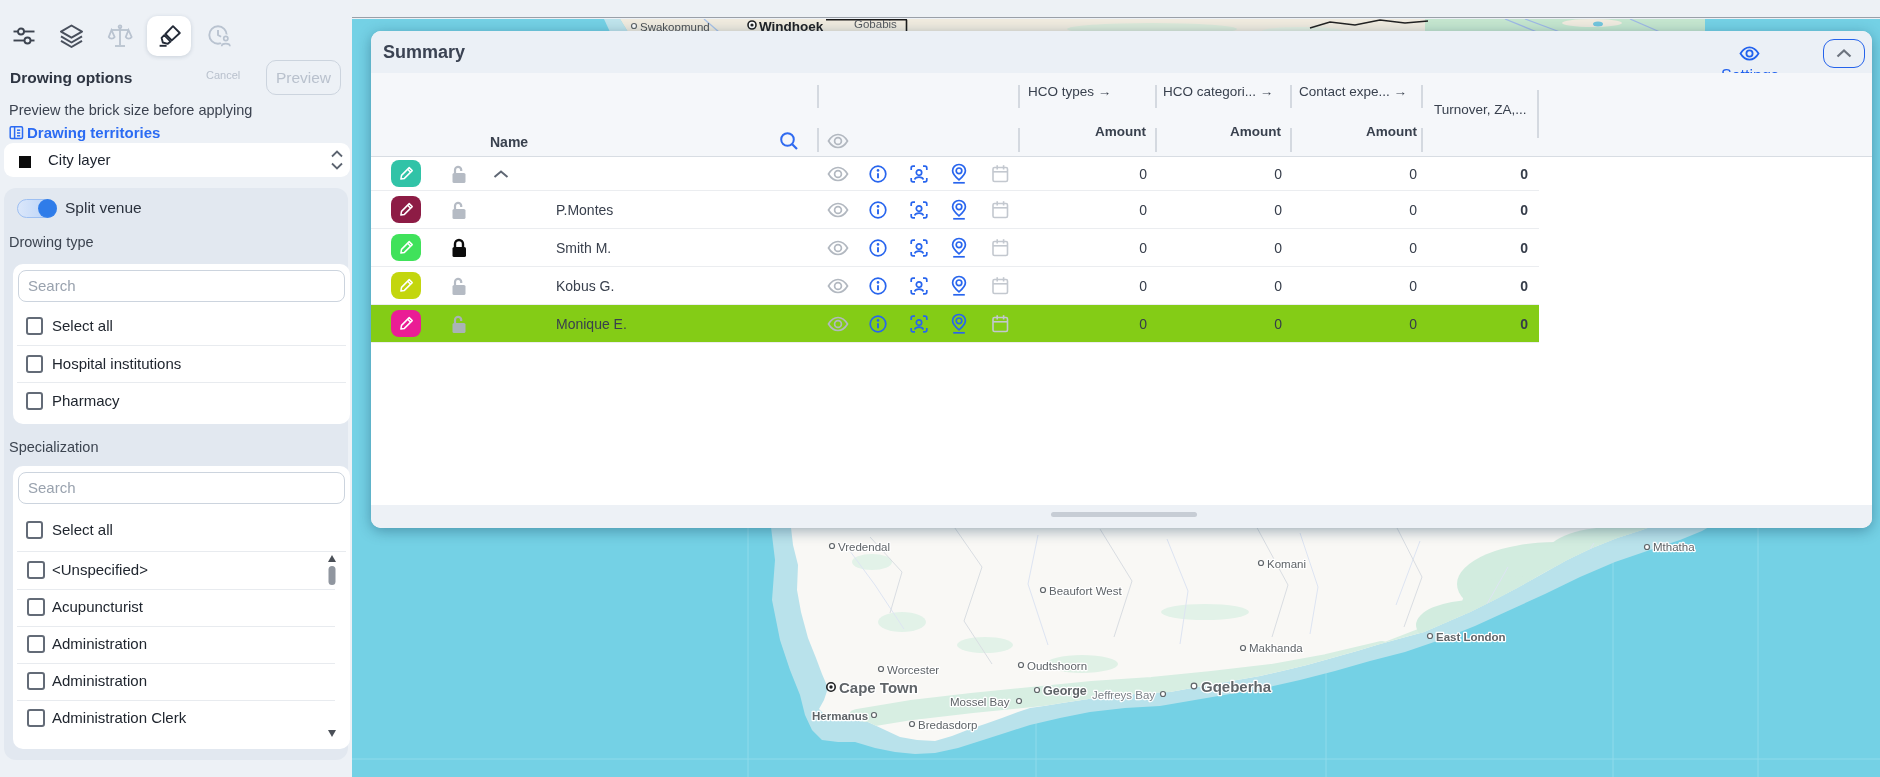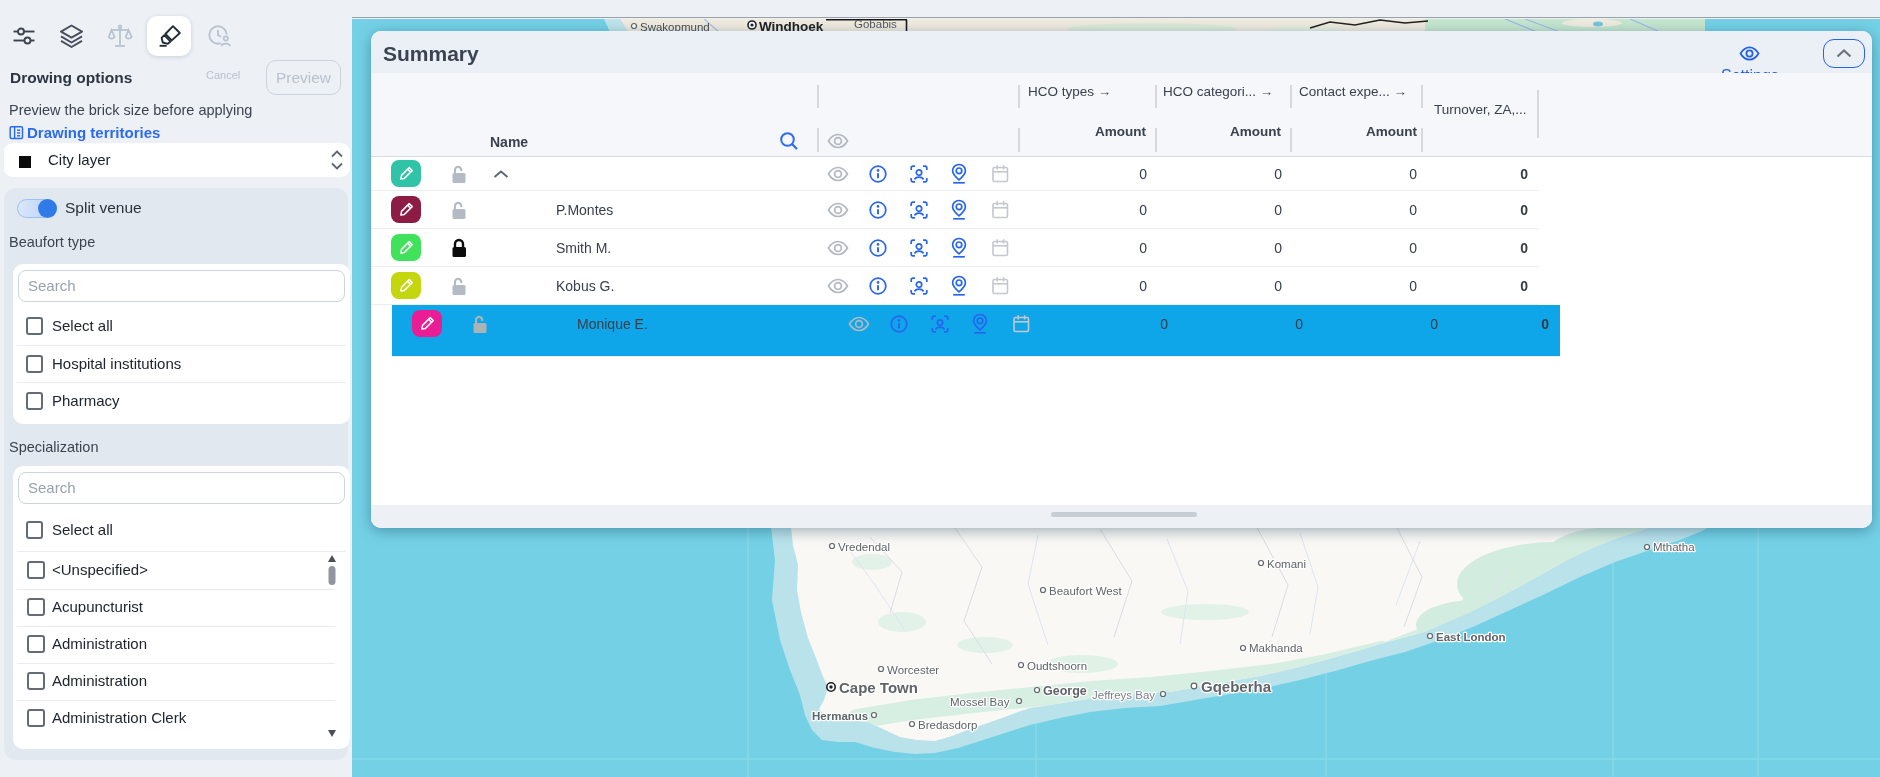--- a/index.html
+++ b/index.html
@@ -31,21 +31,21 @@
   .cblab { position:absolute; left:39px; top:8.5px; font-size:15px; color:#20262f; }
   .sep { position:absolute; left:4px; right:4px; height:1px; background:#e8ebef; }
 
   
   #topbar { left:352px; top:0; width:1528px; height:18px; background:#edf1f5; border-bottom:1px solid #9aa0a8; z-index:1; }
   #mapsvg { left:352px; top:19px; z-index:0; }
 
   
   #panel { left:371px; top:31px; width:1501px; height:497px; background:#fff; border-radius:10px; box-shadow:0 3px 14px rgba(10,50,80,.38); z-index:10; }
   #ptitle { position:absolute; left:0; top:0; width:100%; height:42px; background:#ebf0f6; border-radius:10px 10px 0 0; }
-  #ptitle .t { position:absolute; left:12px; top:11px; font-size:21px; font-weight:700; color:#3b4353; }
+  #ptitle .t { position:absolute; left:12px; top:11px; font-size:18px; font-weight:700; color:#3b4353; }
   #settings { position:absolute; left:1350px; top:15px; color:#2161ee; font-size:16px; display:flex; align-items:center; gap:6px;flex-direction:column; }
   #collapse { position:absolute; left:1452px; top:8px; width:42px; height:29px; border:1.6px solid #2563eb; border-radius:11px; display:flex; align-items:center; justify-content:center; }
   #phead { position:absolute; left:0; top:42px; width:100%; height:84px; background:#f5f7fa; border-bottom:1px solid #d8dde3; }
   .vd { position:absolute; width:2px; background:#d4d9e0; }
   .gh { position:absolute; top:11px; font-size:13.5px; color:#39414e; white-space:nowrap; }
   .amt { position:absolute; top:51px; font-size:13.5px; font-weight:700; color:#39414e; }
   #nm { position:absolute; left:119px; top:61px; font-size:14px; font-weight:700; color:#39414e; }
   .arrw { color:#39414e; }
   #rows { position:absolute; left:0; top:126px; width:1168px; }
   .row { position:absolute; left:0; width:1168px; background:#fff; border-bottom:1px solid #ebedf0; }
@@ -421,21 +421,21 @@
             <line x1="14.6" y1="2.2" x2="14.6" y2="6.5"></line>
             <line x1="4" y1="8.8" x2="18.5" y2="8.8"></line>
           </g>
         </svg>
       <div class="zero" style="left:716px; top:11px;">0</div>
       <div class="zero" style="left:851px; top:11px;">0</div>
       <div class="zero" style="left:986px; top:11px;">0</div>
       <div class="zero bold" style="left:1097px; top:11px;">0</div>
     </div>
 
-    <div class="row" style="top:148px; height:52px; background:#0ea5e9;margin-left:21px;">
+    <div class="row" style="top:148px; height:38px; background:#84cc16;">
       <div class="chip" style="background:#ea1d95; top:5px;">
           <svg width="17" height="17" viewBox="0 0 17 17">
             <path d="M11.2 2.6 L14.2 5.6 L6.4 13.4 L2.9 14 L3.5 10.4 Z" fill="none" stroke="#fff" stroke-width="1.5" stroke-linejoin="round"></path>
             <line x1="9.6" y1="4.2" x2="12.6" y2="7.2" stroke="#fff" stroke-width="1.5"></line>
           </svg>
         </div>
       <svg class="ri" style="left:79px; top:9px;" width="18" height="20" viewBox="0 0 18 20">
           <path d="M5 9.5 V6.2 A3.1 3.1 0 0 1 11.2 5.7 V7" fill="none" stroke="#aab3b6" stroke-width="2.2"></path>
           <rect x="2.5" y="9" width="13" height="10" rx="1.6" fill="#aab3b6"></rect>
         </svg>
@@ -558,21 +558,21 @@
   <div class="abs" id="city-ch" style="left:331px; top:150px;"><svg width="12" height="20" viewBox="0 0 12 20">
         <g stroke="#5c6470" stroke-width="1.8" fill="none">
           <path d="M1 6.5 L6 1.5 L11 6.5"></path>
           <path d="M1 13.5 L6 18.5 L11 13.5"></path>
         </g>
       </svg></div>
   <div class="abs" id="lpanel">
     <div class="abs" id="toggle" style="top:11px; left:13px;"></div>
     <div class="abs" id="knob" style="top:11px; left:34px;"></div>
     <div class="abs" id="split-tx" style="top:11px; left:61px;">Split venue</div>
-    <div class="abs sect-label" style="left:5px; top:46px;">Beaufort type</div>
+    <div class="abs sect-label" style="left:5px; top:46px;">Drowing type</div>
     <div class="card" style="top:76px; height:160px;">
       <div class="search">Search</div>
       <div class="cbrow" style="top:44px;">
           <span class="cb"></span>
           <span class="cblab">Select all</span>
         </div>
       <div class="sep" style="top:81px;"></div>
       <div class="cbrow" style="top:82px;">
           <span class="cb"></span>
           <span class="cblab">Hospital institutions</span>

